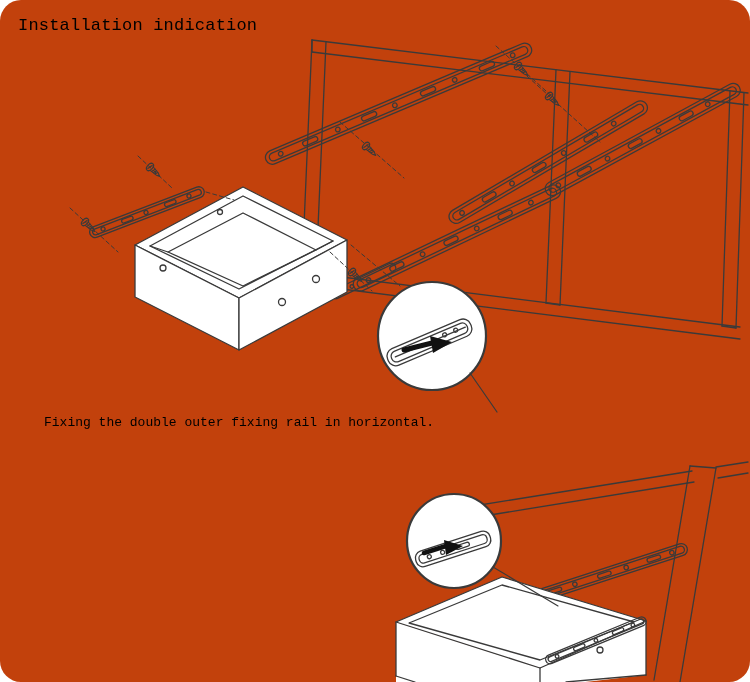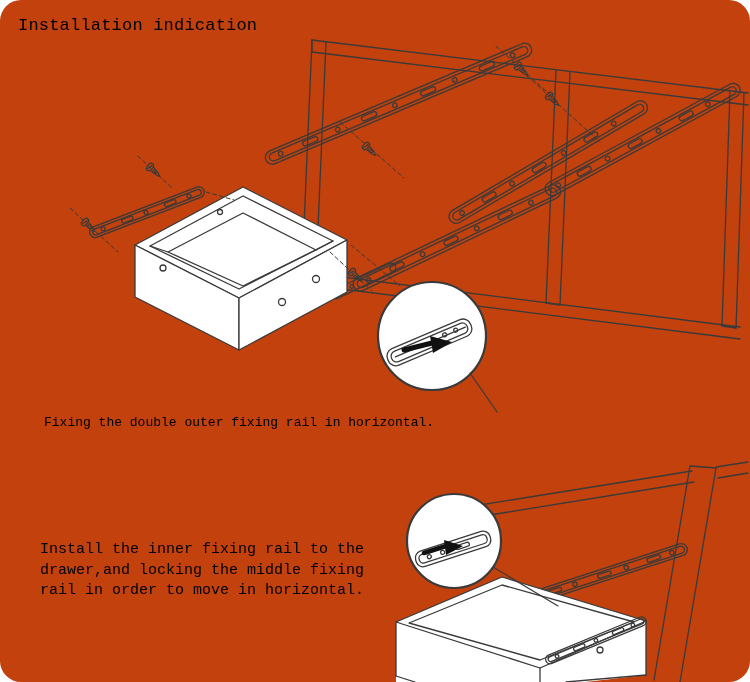--- a/index.html
+++ b/index.html
@@ -219,15 +219,14 @@
         </g>
         <path d="M424,553 L446,546" stroke="#111" stroke-width="4.5"></path>
         <polygon points="444,540 463,546 446,555" fill="#111" stroke="none"></polygon>
         <line x1="493" y1="567" x2="558" y2="606" stroke-width="1.1"></line>
       </g>
     </g>
   </svg>
 
   <div class="title">Installation indication</div>
   <div class="cap cap1">Fixing the double outer fixing rail in horizontal.</div>
-  <div class="cap cap3">Install the inner fixing rail to the drawer,and locking the middle fixing rail in order to move in horizontal.</div>
 
 </div>
 
 </body></html>

